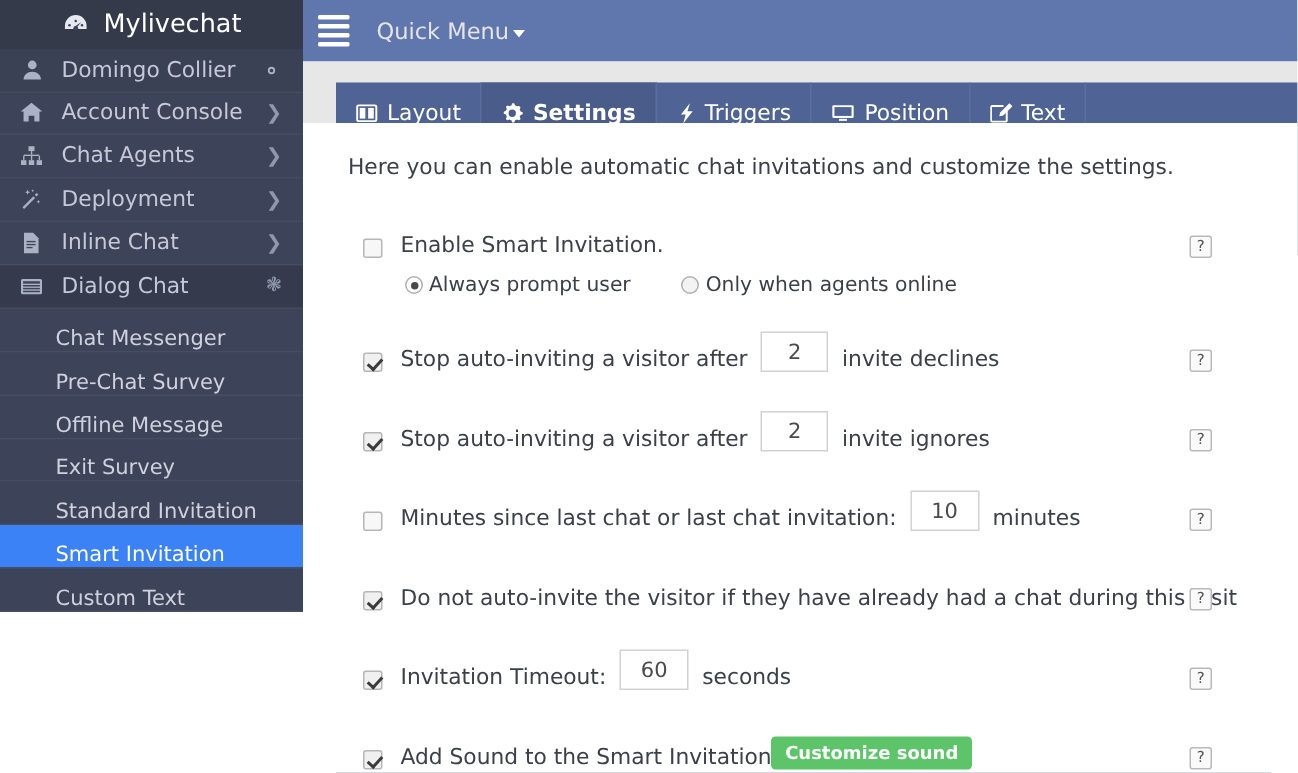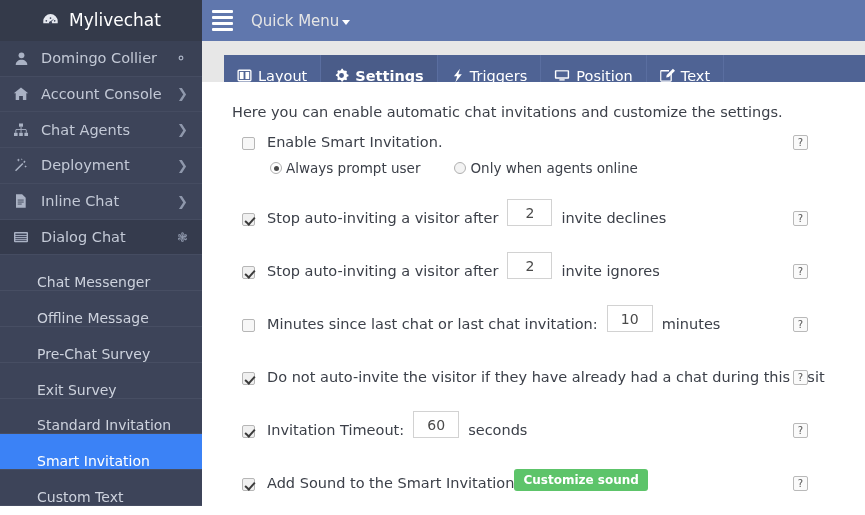--- a/index.html
+++ b/index.html
@@ -5,21 +5,21 @@
   * { box-sizing: border-box; margin: 0; padding: 0; }
   html, body {
     width: 865px; height: 515px;
     font-family: "DejaVu Sans", "Liberation Sans", sans-serif;
     overflow: hidden; background: #ffffff;
   }
   #app { position: relative; width: 865px; height: 515px; display: flex; }
 
   
   #sidebar {
-    width: 202px; height: 506px; flex: 0 0 202px;
+    width: 202px; height: 408px; flex: 0 0 202px;
     background: #3d4459; color: #c8cdd8;
     display: flex; flex-direction: column;
   }
   .brand {
     height: 41px; background: #343a4a;
     display: flex; align-items: center; justify-content: center;
     gap: 9px; color: #ffffff; font-size: 17px;
   }
   .brand-icon { display: flex; align-items: center; }
   .sb-row {
@@ -63,21 +63,21 @@
   .tab {
     height: 41px; display: flex; align-items: center; gap: 6px;
     padding: 0 13px; font-size: 14.5px; color: #ffffff;
     border-right: 1px solid #5a6ea0; white-space: nowrap;
   }
   .tab.active { background: #4a5c89; font-weight: bold; }
   .tab svg { display: block; }
 
   #content { flex: 1; background: #fff; padding: 22px 0 0 0; position: relative; }
   .intro {
-    font-size: 14.5px; color: #3c4049; padding-left: 30px; margin-bottom: 2px;
+    font-size: 14.5px; color: #3c4049; padding-left: 30px; margin-bottom: 24px;
   }
   .frow {
     display: flex; align-items: flex-end; position: relative;
     padding-left: 40px; height: 28px; margin-bottom: 25px;
   }
   .frow.tight { margin-bottom: 10px; }
   .cb {
     width: 13px; height: 13px; border: 1px solid #b6b6b6; background: #f7f7f7;
     border-radius: 2px; flex: 0 0 13px; margin-right: 12px; position: relative;
   }
@@ -220,24 +220,24 @@
         </svg>
       </span>
       <span class="sb-label">Dialog Chat</span>
       <span class="sb-arrow">❃</span>
     </div>
 
     <div class="sb-sub">
       <span>Chat Messenger</span>
     </div>
     <div class="sb-sub">
+      <span>Pre-Chat Survey</span>
+    </div>
+    <div class="sb-sub">
       <span>Offline Message</span>
-    </div>
-    <div class="sb-sub">
-      <span>Pre-Chat Survey</span>
     </div>
     <div class="sb-sub">
       <span>Exit Survey</span>
     </div>
     <div class="sb-sub">
       <span>Standard Invitation</span>
     </div>
     <div class="sb-sub active">
       <span>Smart Invitation</span>
     </div>

